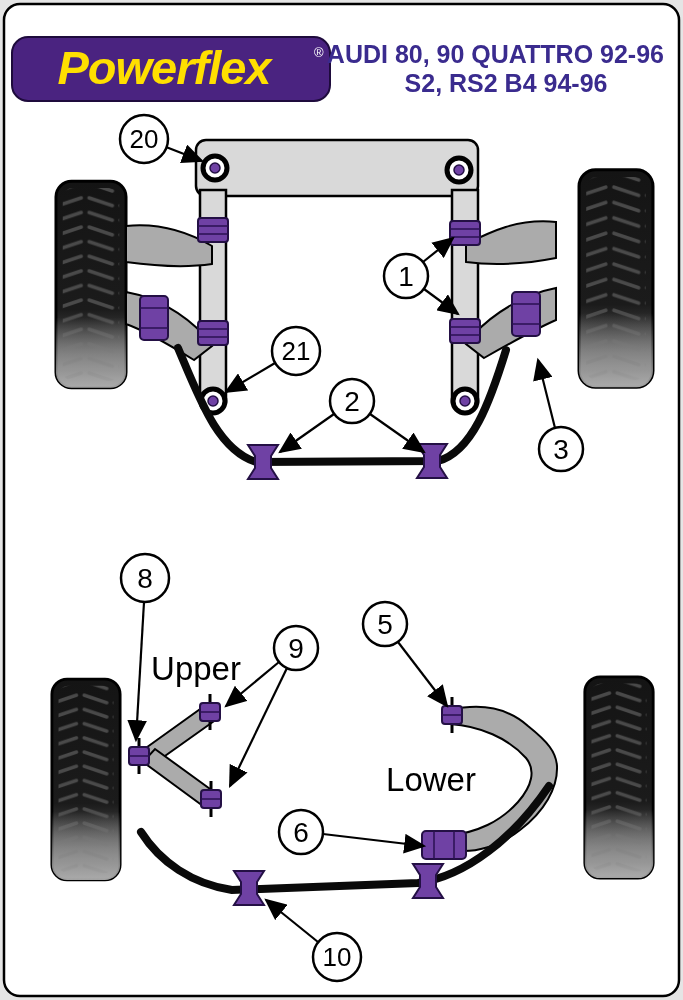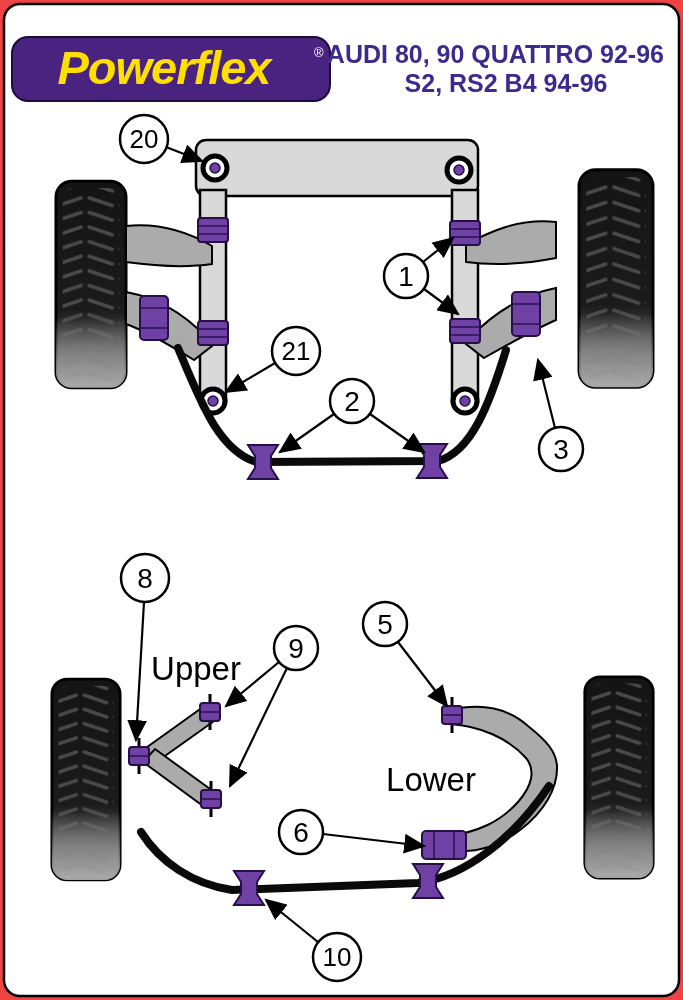--- a/index.html
+++ b/index.html
@@ -1,20 +1,20 @@
 <!DOCTYPE html>
 <html style="--logo-background: #4A2380; --logo-text: #FFDF00; --title-text: #3A2B8E; --bushing-purple: #6F41A4; --subframe-gray: #D9D9D9; --arm-gray: #ABABAB;"><head>
 <meta charset="utf-8">
 <style>
   html, body { margin: 0; padding: 0; background: #fff; }
   .page {
     position: relative;
     width: 683px;
     height: 1000px;
-    background: #ef4444;
+    background: #e5e5e5;
     font-family: "Liberation Sans", sans-serif;
     overflow: hidden;
   }
   svg { display: block; }
 
   .frame-border { fill: #fff; stroke: #000; stroke-width: 2.5; }
 
   .logo-bg   { fill: var(--logo-background, #4A2380); stroke: #1e0b3c; stroke-width: 2; }
   .logo-text { fill: var(--logo-text, #FFDF00); font-style: italic; font-weight: bold;
                font-size: 47px; letter-spacing: -1px; }

